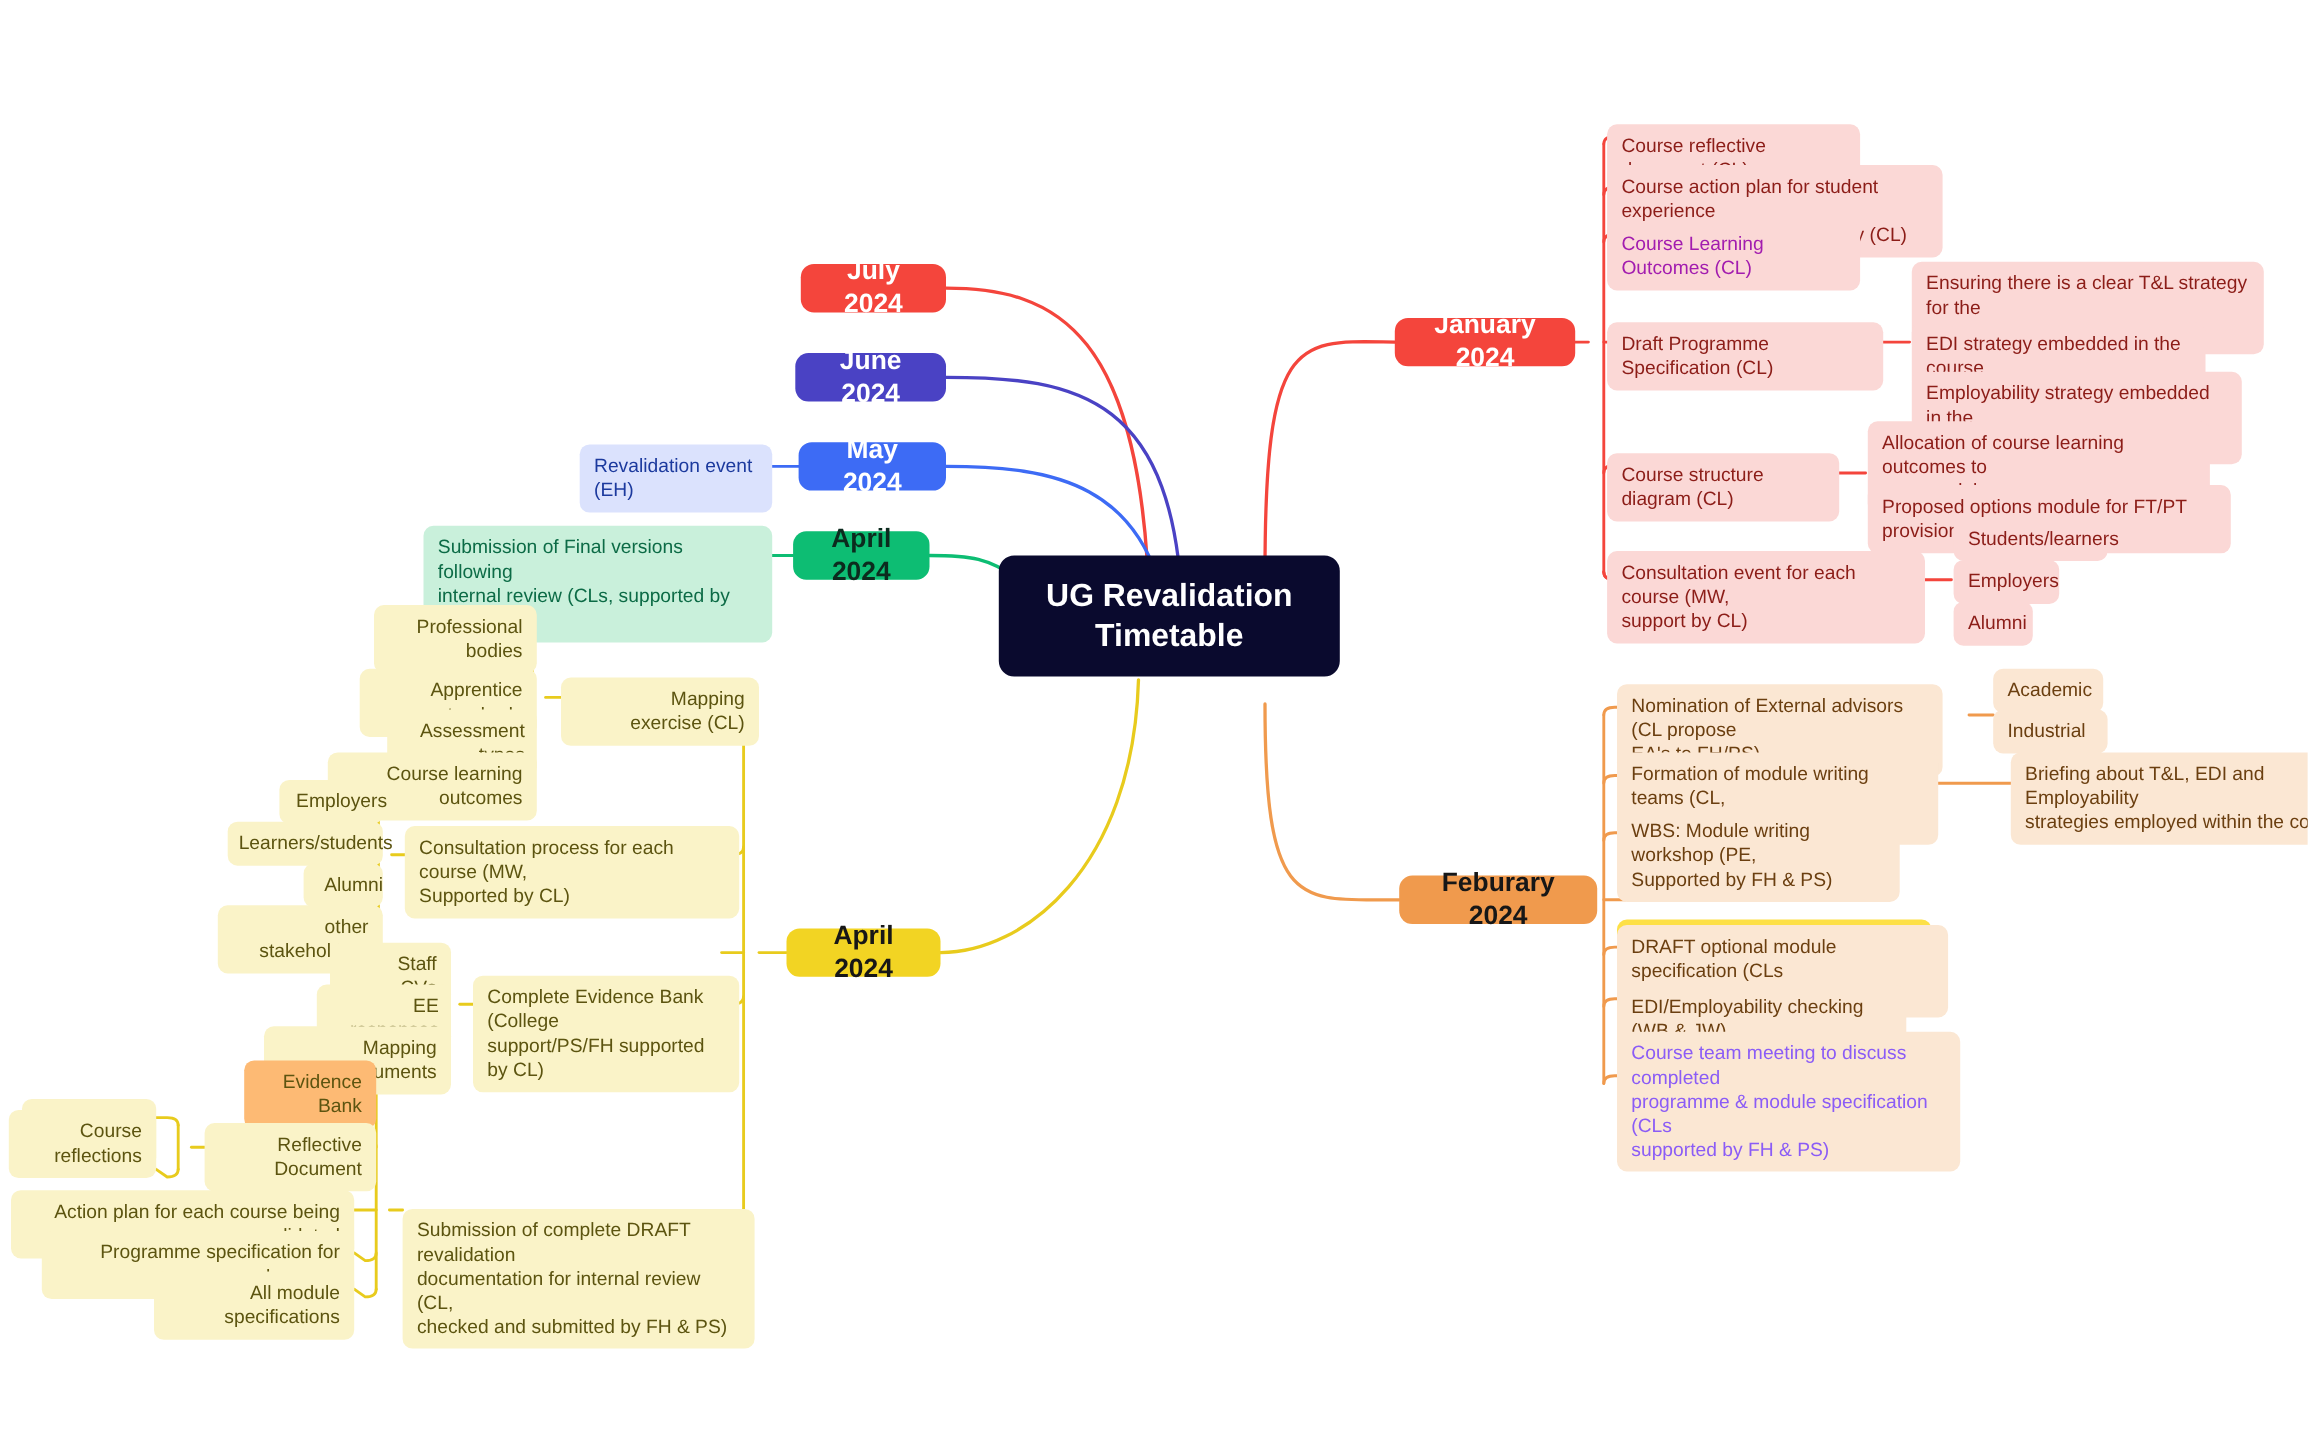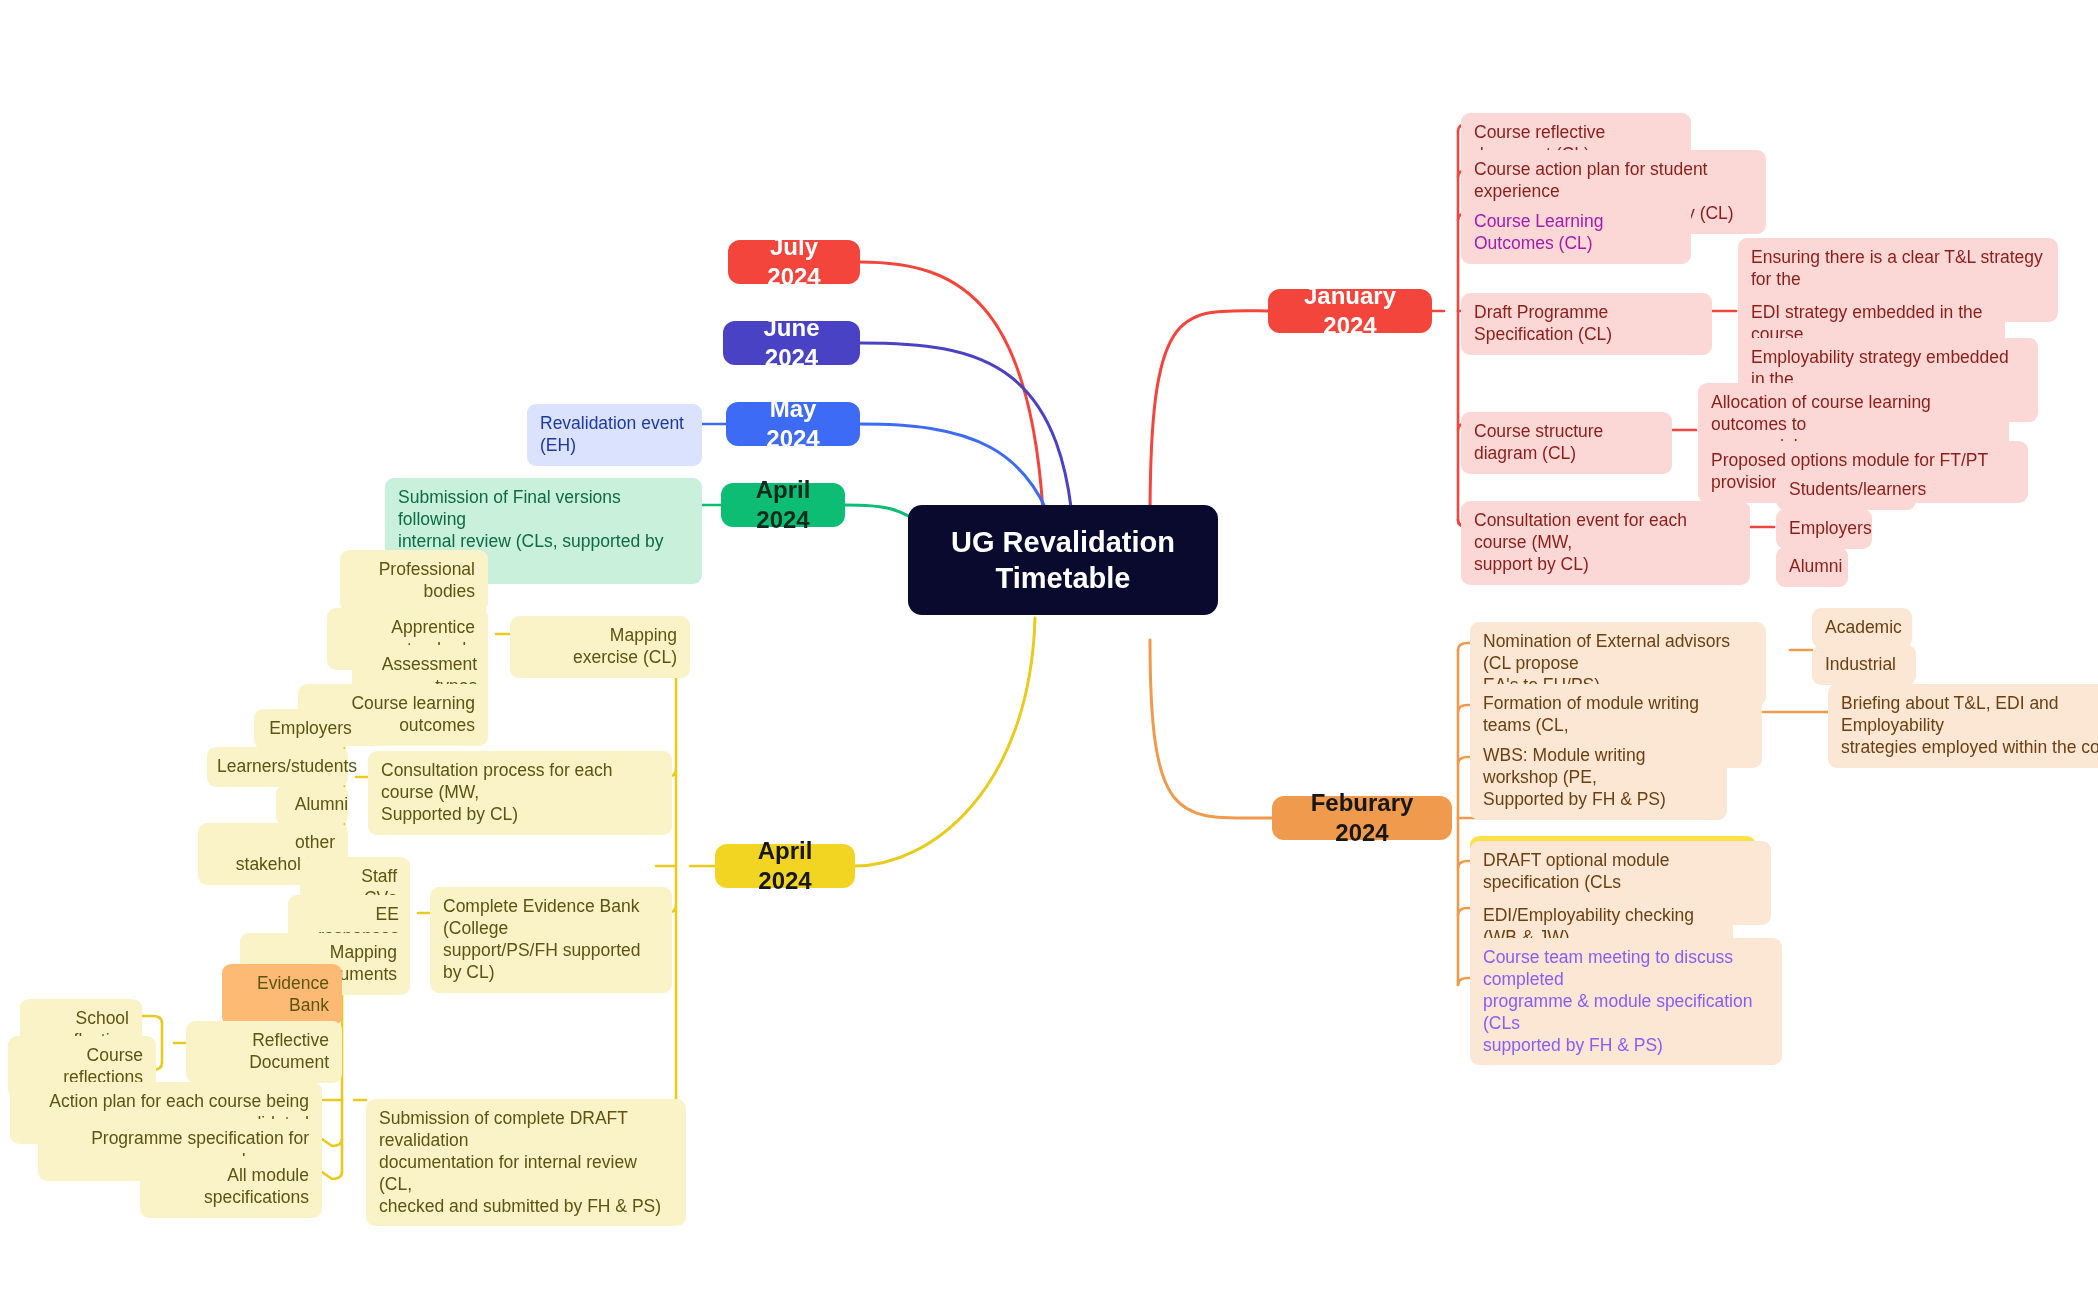--- a/index.html
+++ b/index.html
@@ -392,21 +392,21 @@
   </div>
 
   <div class="node leaf r" style="left:186px; top:1021px; width:156px; background:#faf3c8; color:#5c5410;">
     <span>Reflective Document</span>
   </div>
 
   <div class="node leaf r" style="left:20px; top:999px; width:122px; background:#faf3c8; color:#5c5410;">
     <span>School reflection</span>
   </div>
 
-  <div class="node leaf r" style="left:8px; top:1036px; width:148px; background:#faf3c8; color:#5c5410;">
+  <div class="node leaf r" style="left:8px; top:1009px; width:134px; background:#faf3c8; color:#5c5410;">
     <span>Course reflections</span>
   </div>
 
   <div class="node leaf r" style="left:10px; top:1082px; width:312px; background:#faf3c8; color:#5c5410;">
     <span>Action plan for each course being revalidated</span>
   </div>
 
   <div class="node leaf r" style="left:38px; top:1119px; width:284px; background:#faf3c8; color:#5c5410;">
     <span>Programme specification for each course</span>
   </div>

